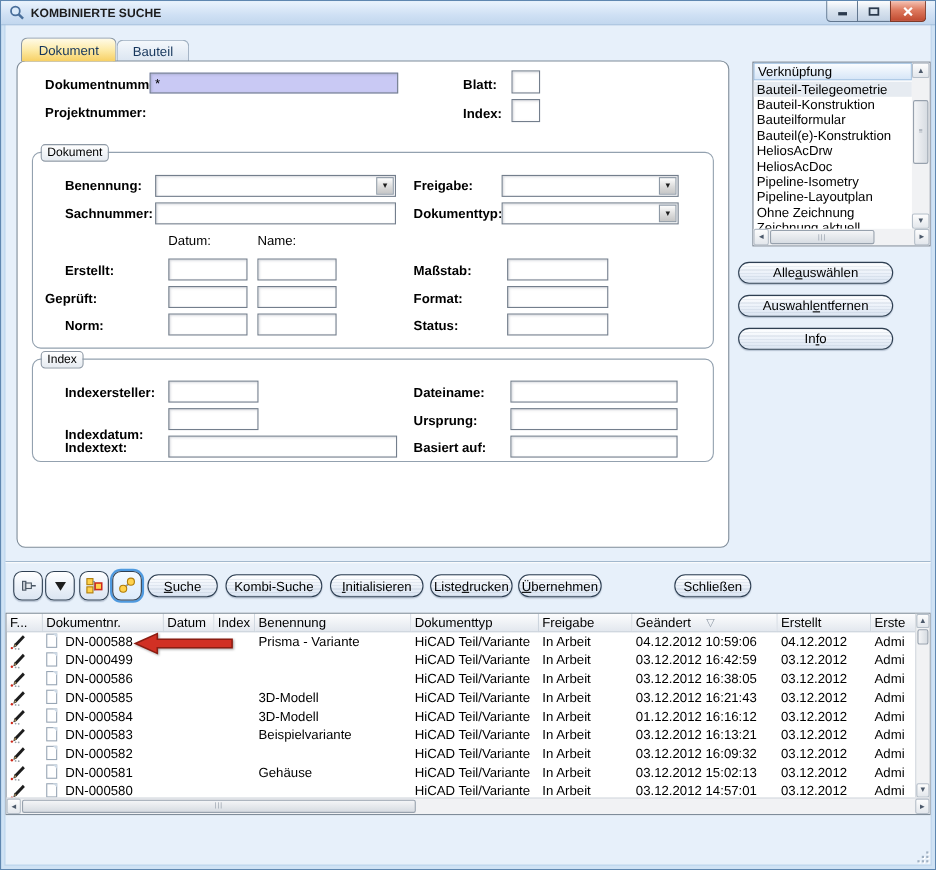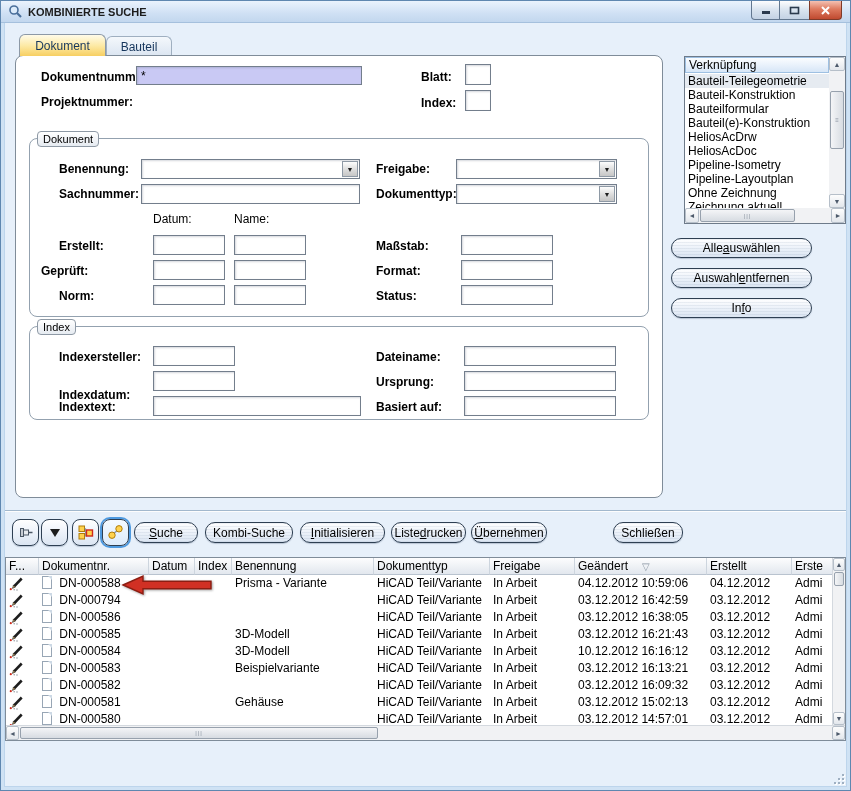--- a/index.html
+++ b/index.html
@@ -386,21 +386,21 @@
   <span class="penwrap"><svg width="15" height="15" viewBox="0 0 15 15">
     <path d="M11.8 1.4 L13.6 3.4 L6.4 11.0 L3.5 12.4 L4.4 9.2 Z" fill="#1d1d1d"></path>
     <path d="M3.5 12.4 L4.4 9.2 L6.4 11.0 Z" fill="#c8a96e" stroke="#1d1d1d" stroke-width="0.5"></path>
     <circle cx="1.8" cy="13.2" r="1.1" fill="#cf2a1b"></circle>
     <circle cx="5.2" cy="13.8" r="0.8" fill="#9aa0a6"></circle>
     <circle cx="8.0" cy="14.0" r="0.8" fill="#9aa0a6"></circle>
   </svg></span>
 </div>
           <div class="td c1">
   <span class="docicon"></span>
-<span>DN-000794</span></div>
+<span>DN-000499</span></div>
           <div class="td c2"></div>
           <div class="td c3"></div>
           <div class="td c4"></div>
           <div class="td c5">HiCAD Teil/Variante</div>
           <div class="td c6">In Arbeit</div>
           <div class="td c7">03.12.2012 16:42:59</div>
           <div class="td c8">03.12.2012</div>
           <div class="td c9">Admi</div>
         </div>
         <div class="trow">
@@ -458,21 +458,21 @@
   </svg></span>
 </div>
           <div class="td c1">
   <span class="docicon"></span>
 <span>DN-000584</span></div>
           <div class="td c2"></div>
           <div class="td c3"></div>
           <div class="td c4">3D-Modell</div>
           <div class="td c5">HiCAD Teil/Variante</div>
           <div class="td c6">In Arbeit</div>
-          <div class="td c7">10.12.2012 16:16:12</div>
+          <div class="td c7">01.12.2012 16:16:12</div>
           <div class="td c8">03.12.2012</div>
           <div class="td c9">Admi</div>
         </div>
         <div class="trow">
           <div class="td c0 cicon">
   <span class="penwrap"><svg width="15" height="15" viewBox="0 0 15 15">
     <path d="M11.8 1.4 L13.6 3.4 L6.4 11.0 L3.5 12.4 L4.4 9.2 Z" fill="#1d1d1d"></path>
     <path d="M3.5 12.4 L4.4 9.2 L6.4 11.0 Z" fill="#c8a96e" stroke="#1d1d1d" stroke-width="0.5"></path>
     <circle cx="1.8" cy="13.2" r="1.1" fill="#cf2a1b"></circle>
     <circle cx="5.2" cy="13.8" r="0.8" fill="#9aa0a6"></circle>

